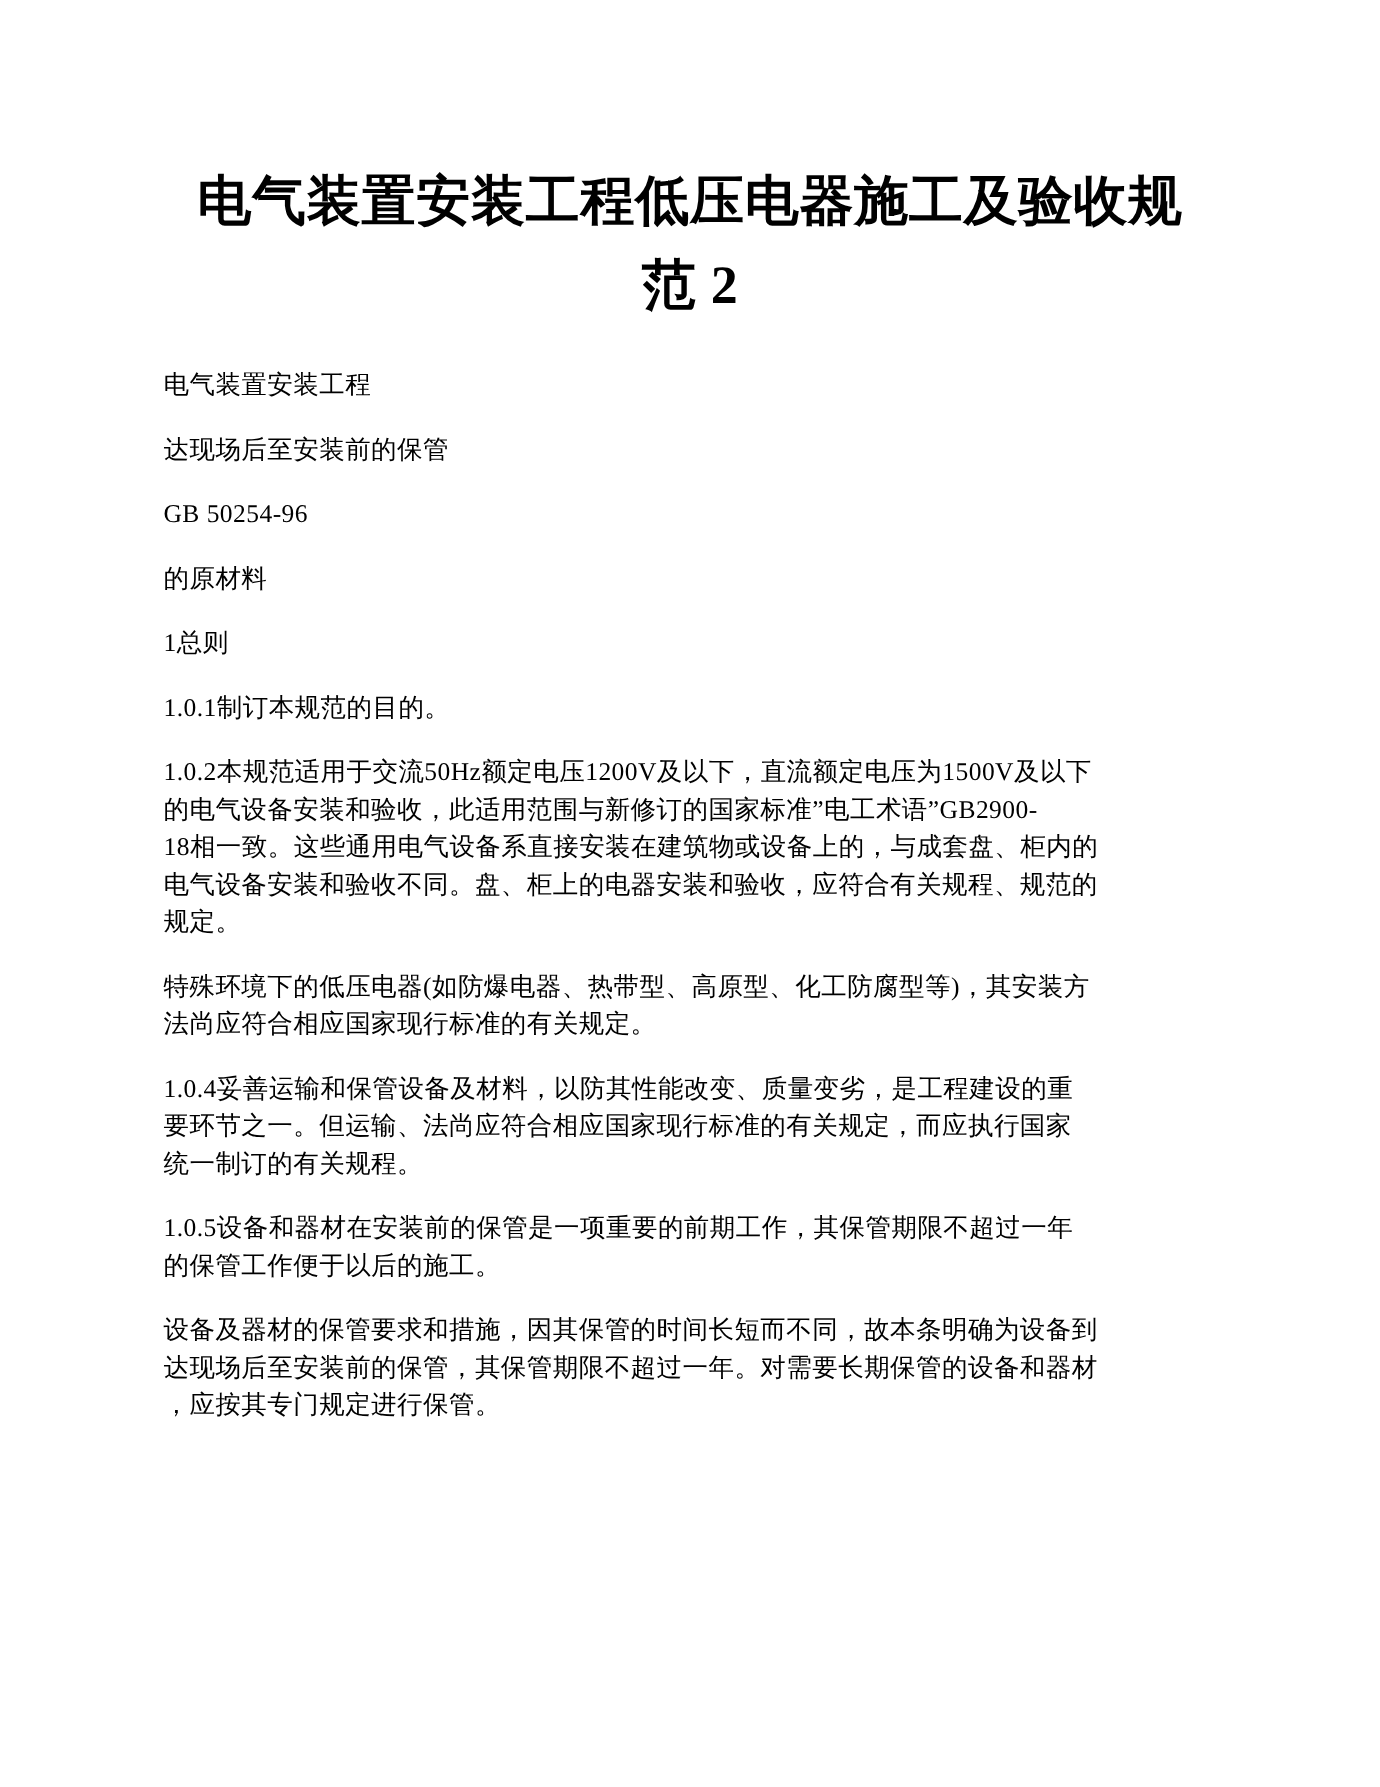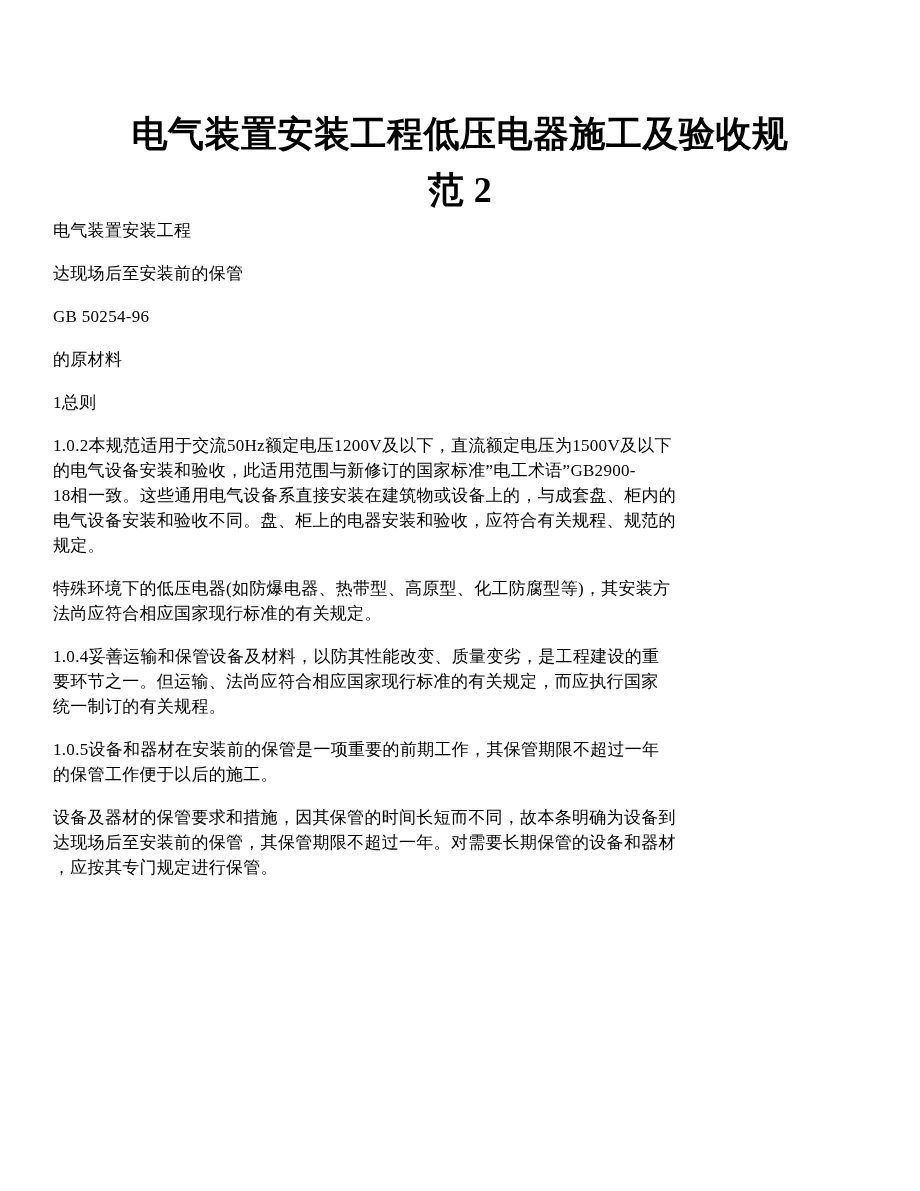--- a/index.html
+++ b/index.html
@@ -23,21 +23,22 @@
     margin: 0;
     padding-top: 106px;
     text-align: center;
     font-size: 36px;
     line-height: 56px;
     font-weight: 700;
     letter-spacing: 0.5px;
     white-space: pre-wrap;
   }
   .doc-body {
-    padding-left: 53px;
+    margin-top: 26px;
+    padding-left: 109px;
     width: 710px;
   }
   .doc-body p {
     margin: 0 0 18px 0;
     font-size: 17px;
     line-height: 25px;
     letter-spacing: 0.3px;
     white-space: pre-wrap;
   }
 </style>
@@ -47,20 +48,21 @@
 <div class="page">
   <h1 class="doc-title">电气装置安装工程低压电器施工及验收规
 范 2</h1>
 
   <div class="doc-body">
     <p>电气装置安装工程</p>
     <p>达现场后至安装前的保管</p>
     <p>GB 50254-96</p>
     <p>的原材料</p>
     <p>1总则</p>
+    <p>1.0.1制订本规范的目的。</p>
     <p>1.0.2本规范适用于交流50Hz额定电压1200V及以下，直流额定电压为1500V及以下
 的电气设备安装和验收，此适用范围与新修订的国家标准”电工术语”GB2900-
 18相一致。这些通用电气设备系直接安装在建筑物或设备上的，与成套盘、柜内的
 电气设备安装和验收不同。盘、柜上的电器安装和验收，应符合有关规程、规范的
 规定。</p>
     <p>特殊环境下的低压电器(如防爆电器、热带型、高原型、化工防腐型等)，其安装方
 法尚应符合相应国家现行标准的有关规定。</p>
     <p>1.0.4妥善运输和保管设备及材料，以防其性能改变、质量变劣，是工程建设的重
 要环节之一。但运输、法尚应符合相应国家现行标准的有关规定，而应执行国家
 统一制订的有关规程。</p>

